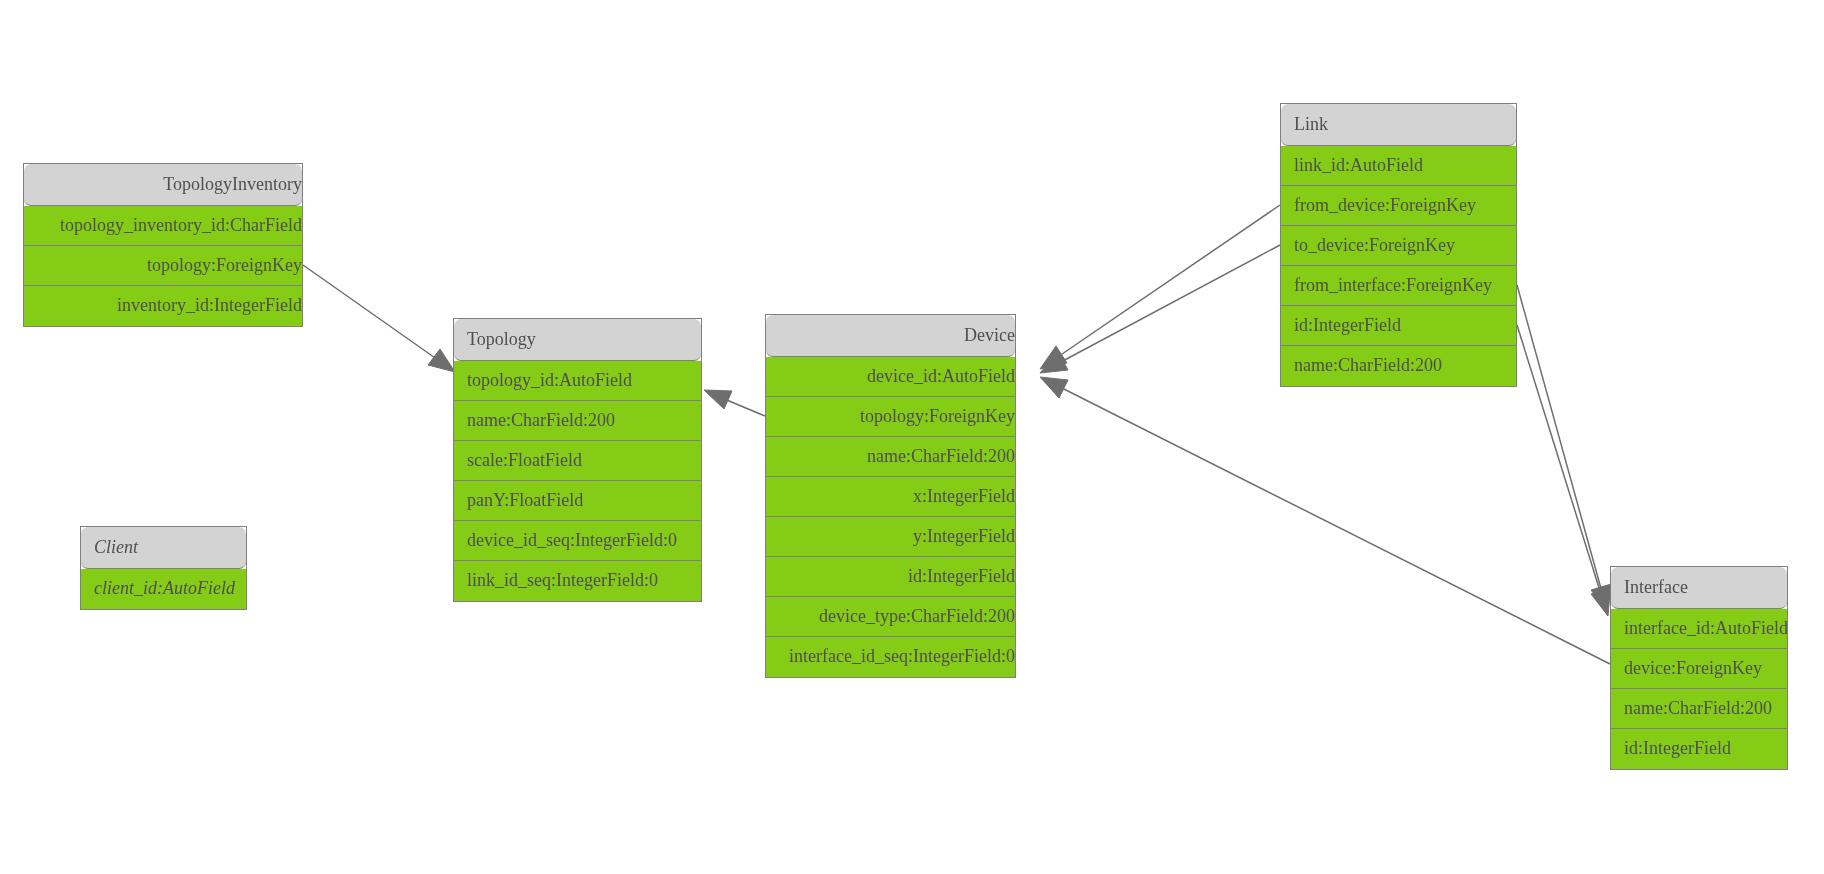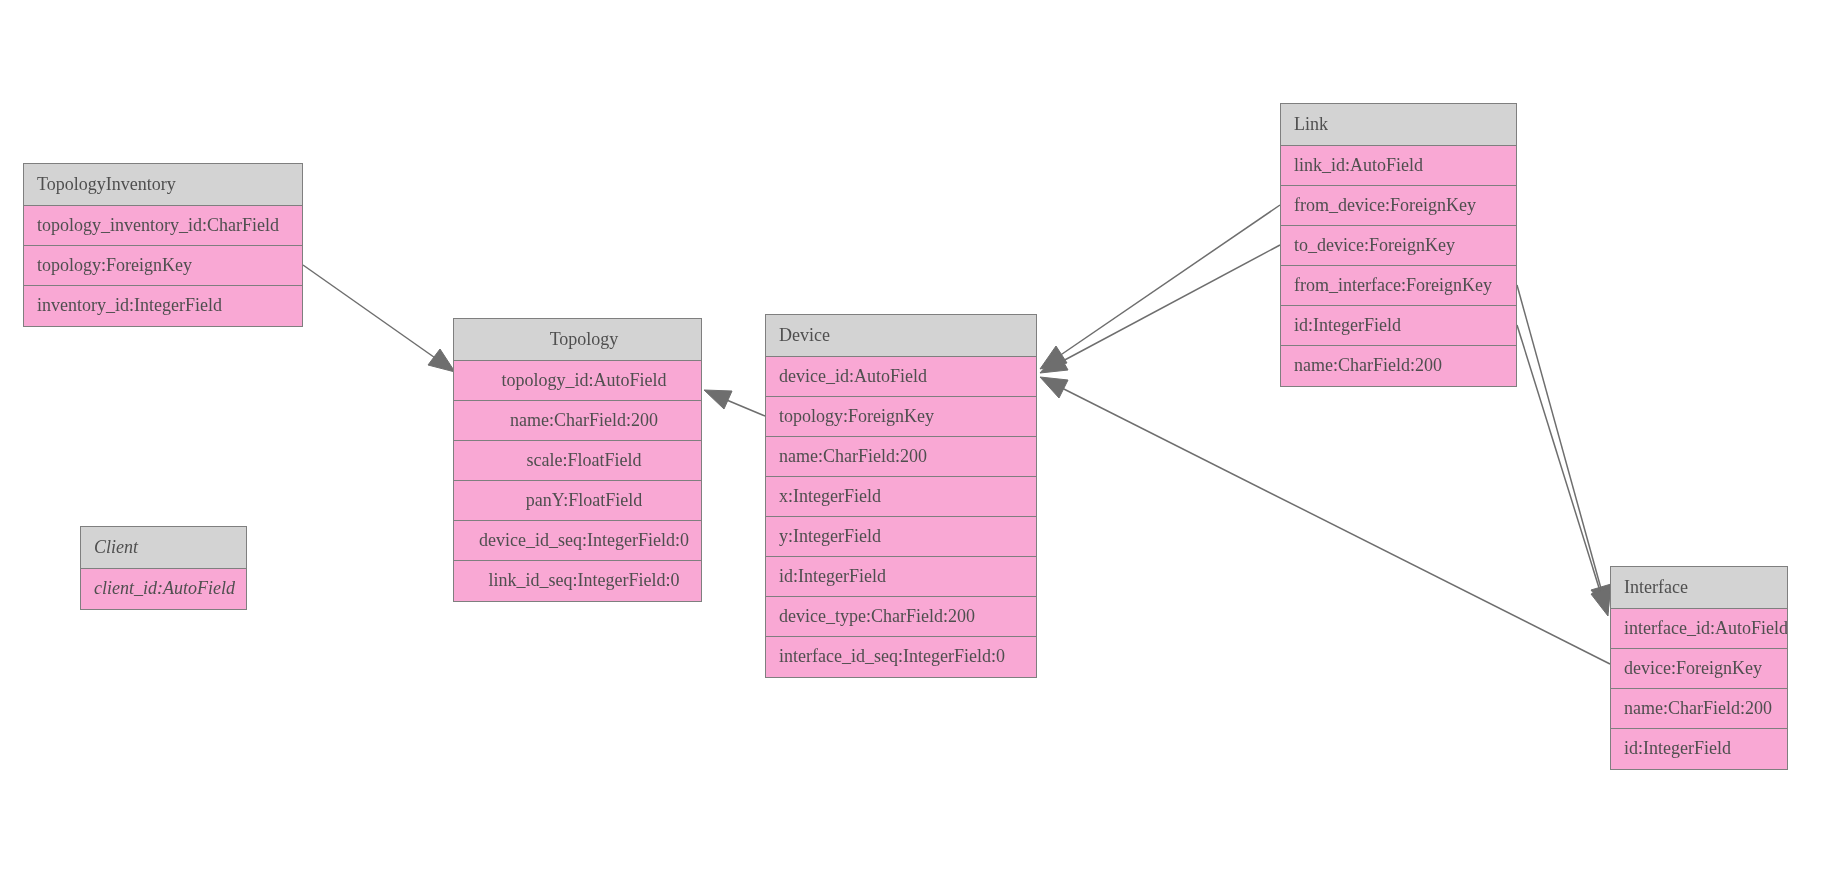--- a/index.html
+++ b/index.html
@@ -43,37 +43,38 @@
     font-size: 18px;
   }
   .entity .ehead {
     height: 42px;
     line-height: 41px;
     background: var(--header-fill);
     padding-left: 13px;
     border-bottom: 1.5px solid var(--border);
     white-space: nowrap;
     overflow: hidden;
+    border-radius: 7px;
   }
   .entity .erow {
     height: 40px;
     line-height: 39px;
     padding-left: 13px;
     border-bottom: 1.5px solid var(--border);
     white-space: nowrap;
     overflow: hidden;
-    background: #f9a8d4;
+    background: #84cc16;
   }
   .entity .erow:last-child { border-bottom: none; }
 
   
-  .entity.topologyinventory { left: 23px;  top: 163px; width: 280px; }
-  .entity.topology          { left: 453px; top: 318px; width: 249px; text-align: center; }
+  .entity.topologyinventory { left: 23px;  top: 163px; width: 280px; text-align: right; }
+  .entity.topology          { left: 453px; top: 318px; width: 249px; }
   .entity.client            { left: 80px;  top: 526px; width: 167px; font-style: italic; }
-  .entity.device            { left: 765px; top: 314px; width: 272px; }
+  .entity.device            { left: 765px; top: 314px; width: 251px; text-align: right; }
   .entity.link              { left: 1280px;top: 103px; width: 237px; }
   .entity.interface         { left: 1610px;top: 566px; width: 178px; }
 </style>
 </head>
 <body>
 
 <div class="canvas">
 
   <svg class="connectors" viewBox="0 0 1824 874" xmlns="http://www.w3.org/2000/svg">
 

